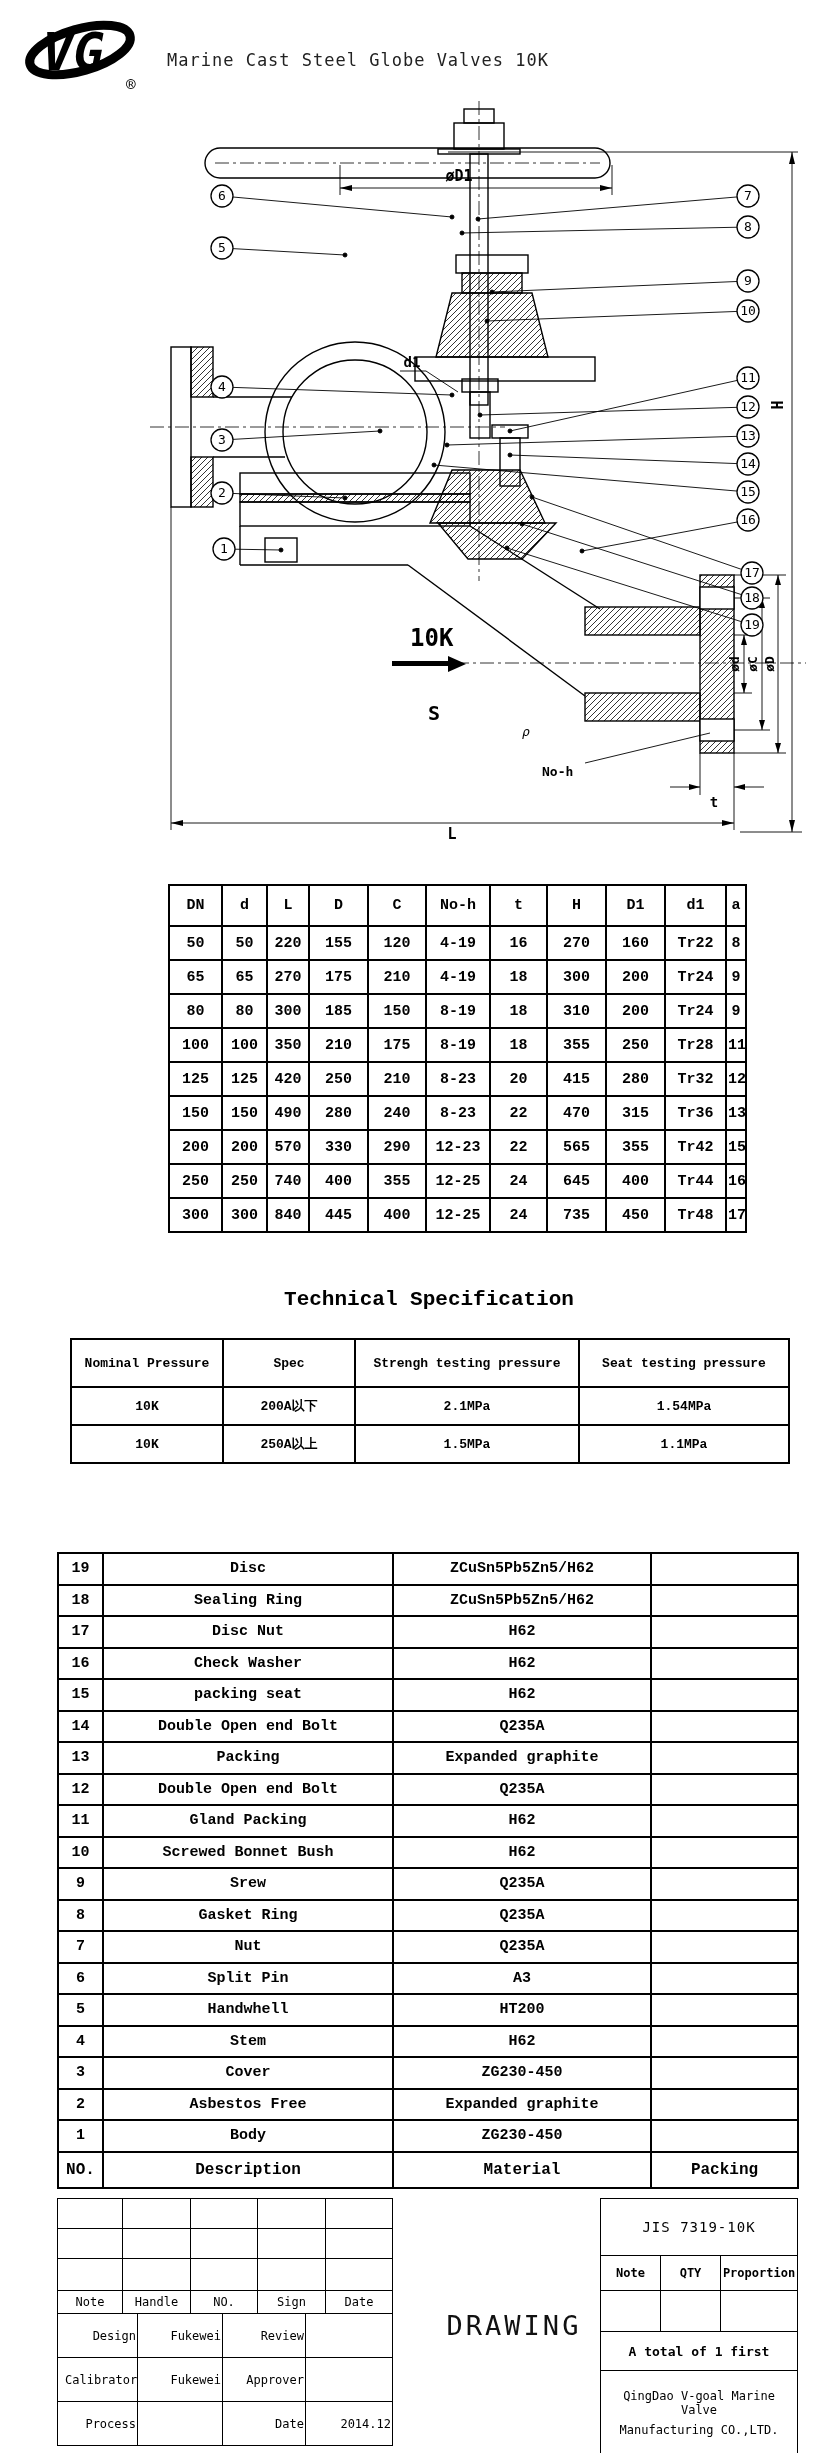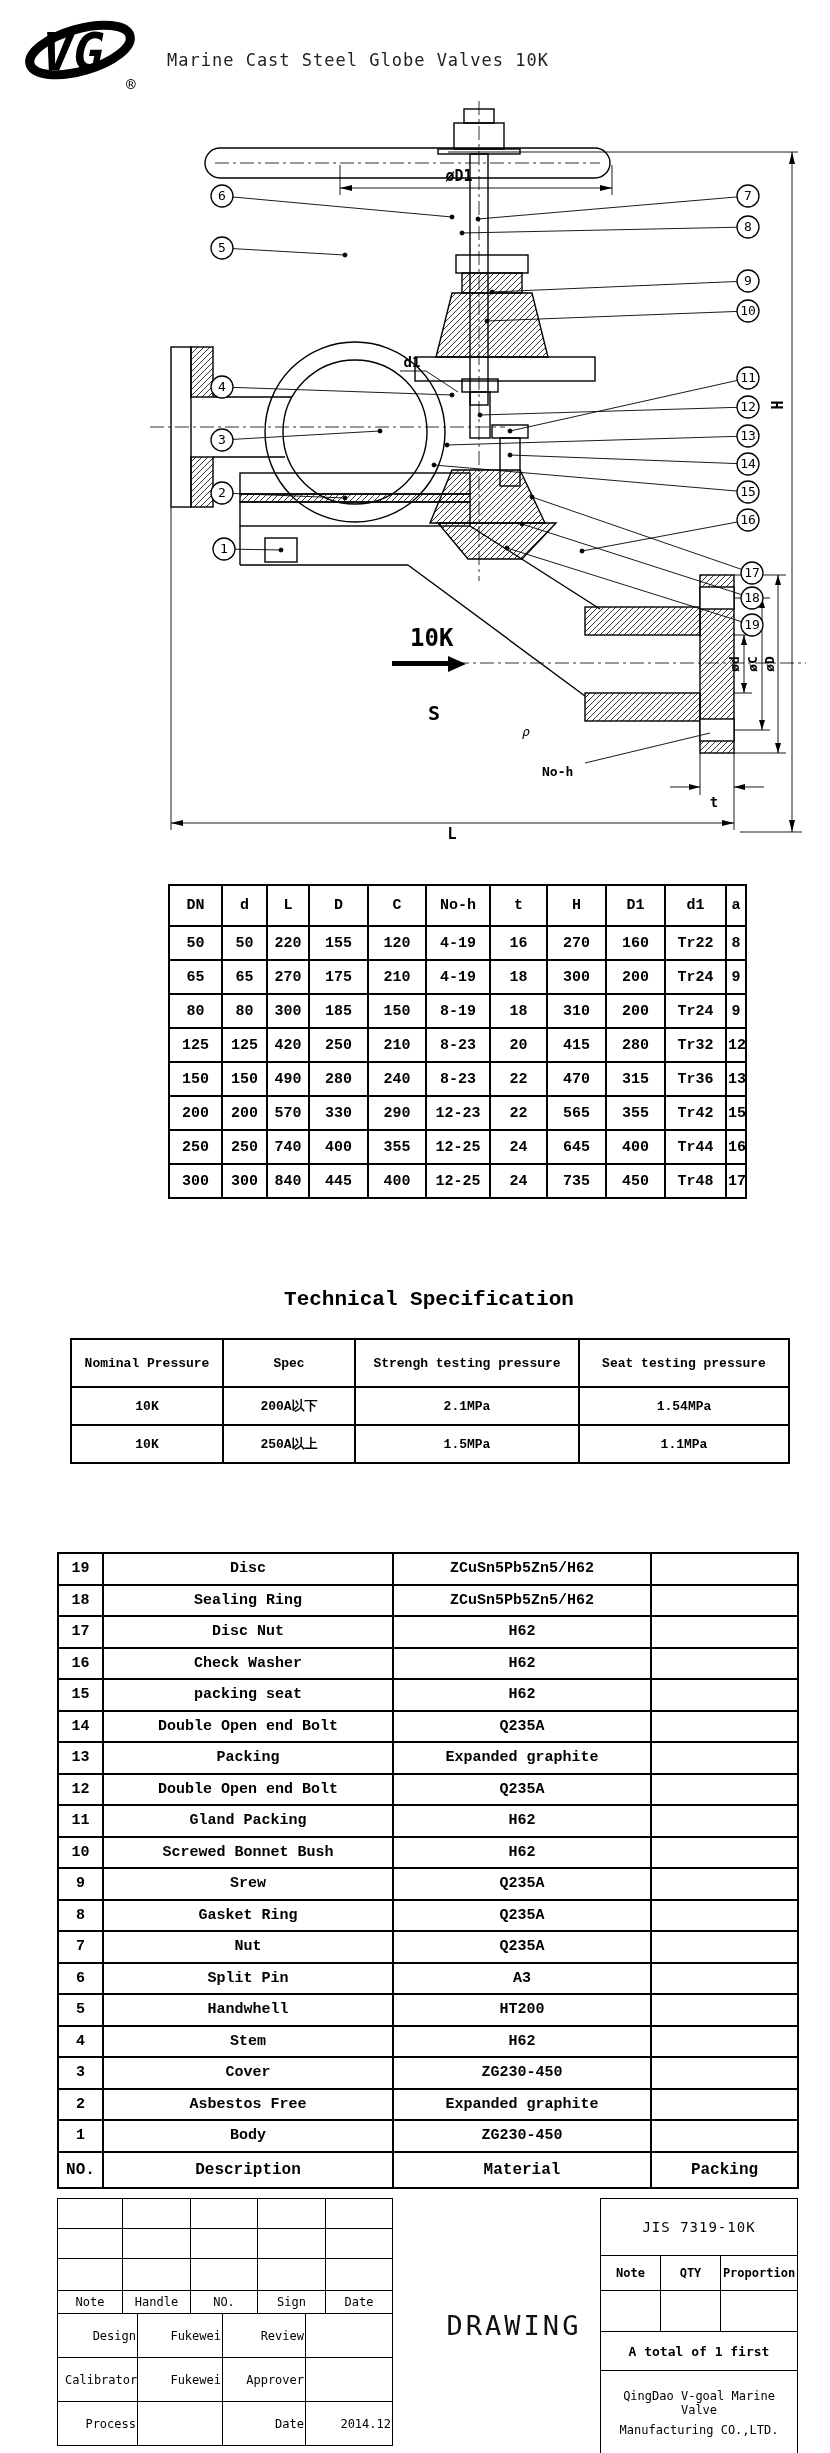--- a/index.html
+++ b/index.html
@@ -331,20 +331,33 @@
           <td>185</td>
           <td>150</td>
           <td>8-19</td>
           <td>18</td>
           <td>310</td>
           <td>200</td>
           <td>Tr24</td>
           <td>9</td>
         </tr>
         <tr>
+          <td>100</td>
+          <td>100</td>
+          <td>350</td>
+          <td>210</td>
+          <td>175</td>
+          <td>8-19</td>
+          <td>18</td>
+          <td>355</td>
+          <td>250</td>
+          <td>Tr28</td>
+          <td>11</td>
+        </tr>
+        <tr>
           <td>125</td>
           <td>125</td>
           <td>420</td>
           <td>250</td>
           <td>210</td>
           <td>8-23</td>
           <td>20</td>
           <td>415</td>
           <td>280</td>
           <td>Tr32</td>

